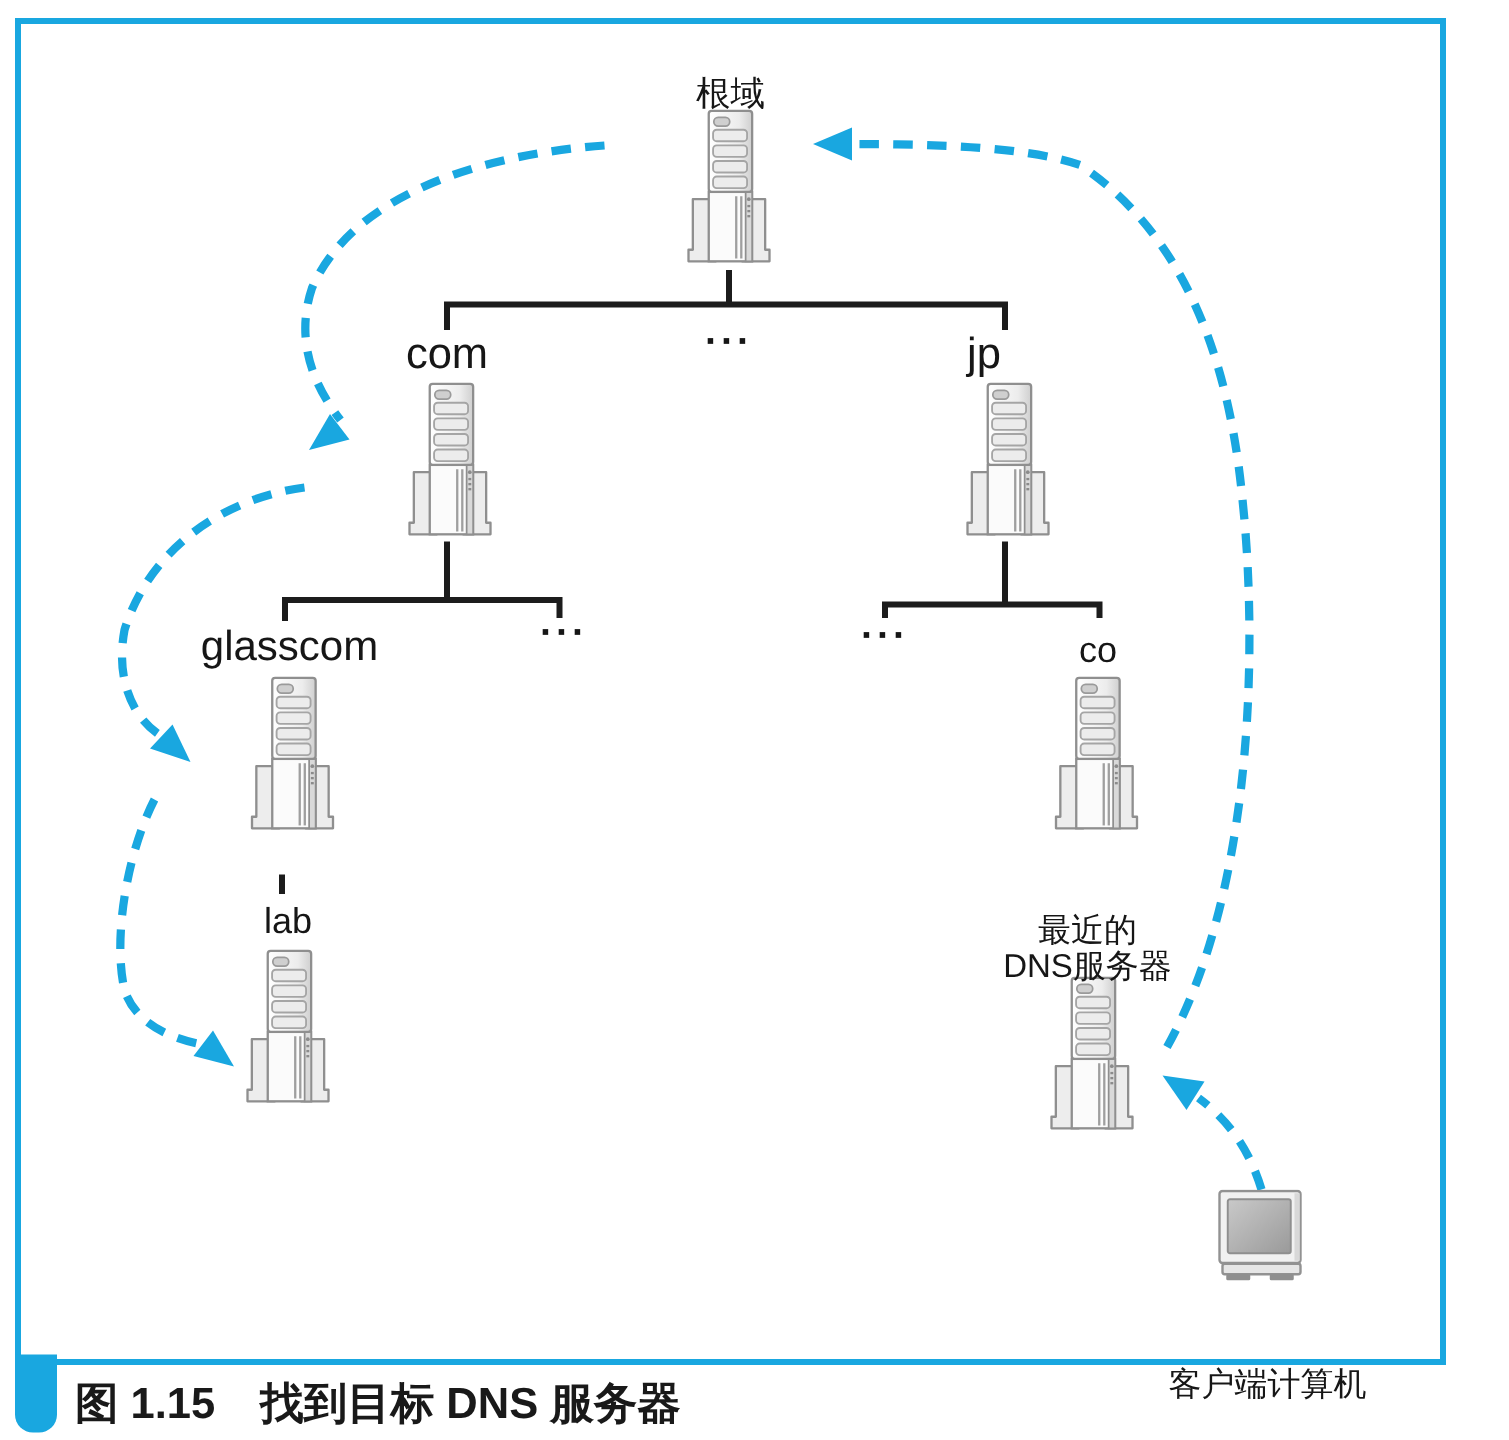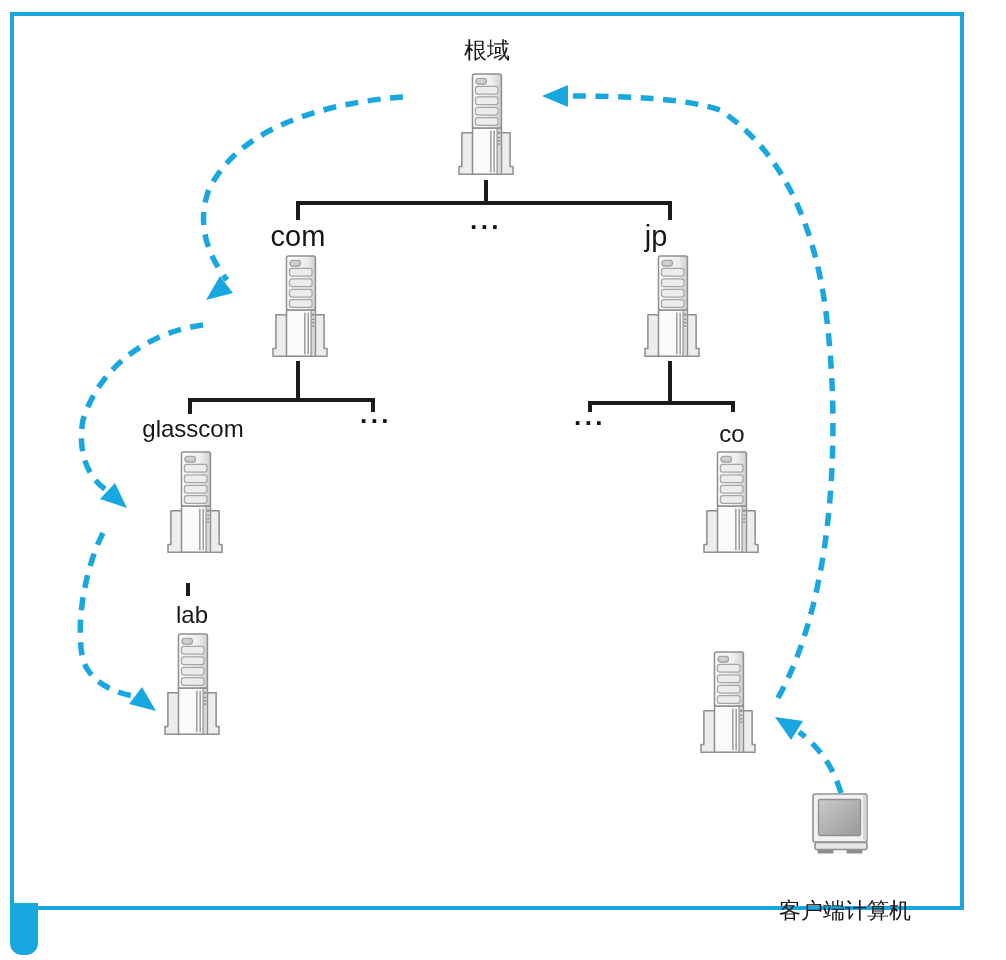--- a/index.html
+++ b/index.html
@@ -3,21 +3,21 @@
 <meta charset="utf-8">
 <style>
   html,body{margin:0;padding:0;background:#ffffff;}
   body{width:1006px;height:960px;font-family:"Liberation Sans","DejaVu Sans",sans-serif;color:#1a1a1a;}
   .stage{position:relative;width:1006px;height:960px;background:#fff;overflow:hidden;}
   .frame{position:absolute;left:10px;top:12px;width:954px;height:898px;border:4px solid #19a7e0;box-sizing:border-box;background:#fff;}
   .layer{position:absolute;left:0;top:0;}
   .node{position:absolute;}
   .lbl{position:absolute;transform:translateX(-50%);white-space:nowrap;color:#161616;text-align:center;}
   .lbl.dom{font-size:29px;}
-  .lbl.cn{font-size:22px;line-height:24px;}
+  .lbl.cn{font-size:22px;line-height:24px;margin-top:12px;}
   .lbl.dots{font-size:26px;font-weight:700;letter-spacing:2px;}
   .cap-marker{position:absolute;left:10px;top:903px;width:28px;height:52px;background:#19a7e0;border-radius:0 0 12px 12px;}
   .caption{position:absolute;left:50px;top:916px;font-size:29px;font-weight:600;color:#191919;white-space:nowrap;}
   .caption .ttl{margin-left:30px;}
 </style>
 </head>
 <body>
 
 <div class="stage">
 
@@ -133,22 +133,29 @@
   <div class="node" style="left:812px;top:793px">
     <svg width="60" height="63" viewBox="0 0 60 63">
         <use href="#sym-monitor"></use>
       </svg>
   </div>
 
   <div class="lbl cn" style="left:487px;top:38px;font-size:23px">根域</div>
   <div class="lbl dom" style="left:298px;top:220px">com</div>
   <div class="lbl dots" style="left:486px;top:212px">···</div>
   <div class="lbl dom" style="left:656px;top:220px">jp</div>
-  <div class="lbl dom" style="left:193px;top:415px;font-size:24px">glasscom</div>
+  <div class="lbl dom" style="left:193px;top:415px;font-size:28px">glasscom</div>
   <div class="lbl dots" style="left:376px;top:406px">···</div>
   <div class="lbl dots" style="left:590px;top:408px">···</div>
   <div class="lbl dom" style="left:732px;top:420px;font-size:24px">co</div>
   <div class="lbl dom" style="left:192px;top:601px;font-size:24px">lab</div>
+  <div class="lbl cn" style="left:725px;top:596px">
+    <div>最近的</div>
+    <div>DNS服务器</div>
+  </div>
   <div class="lbl cn" style="left:845px;top:899px">客户端计算机</div>
 
   <div class="cap-marker"></div>
+  <div class="caption">
+    <span>图 1.15</span><span class="ttl">找到目标 DNS 服务器</span>
+  </div>
 
 </div>
 
 </body></html>

